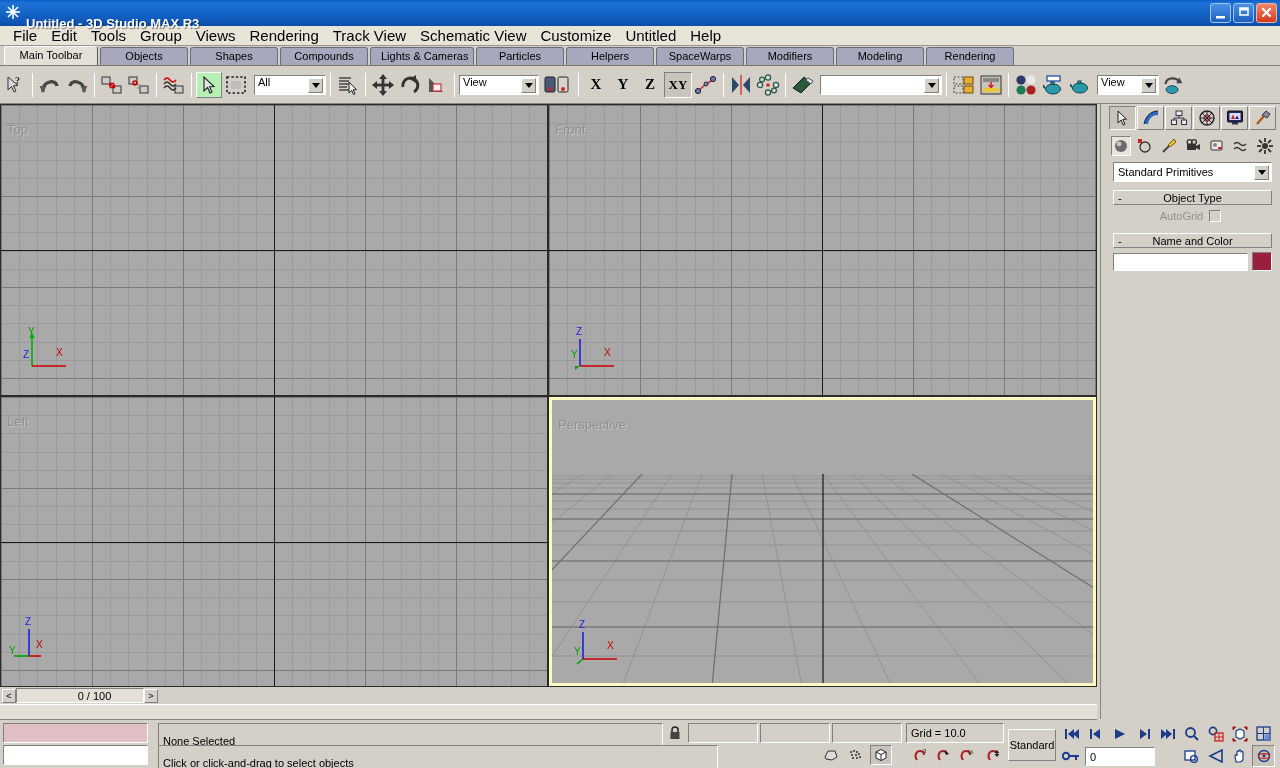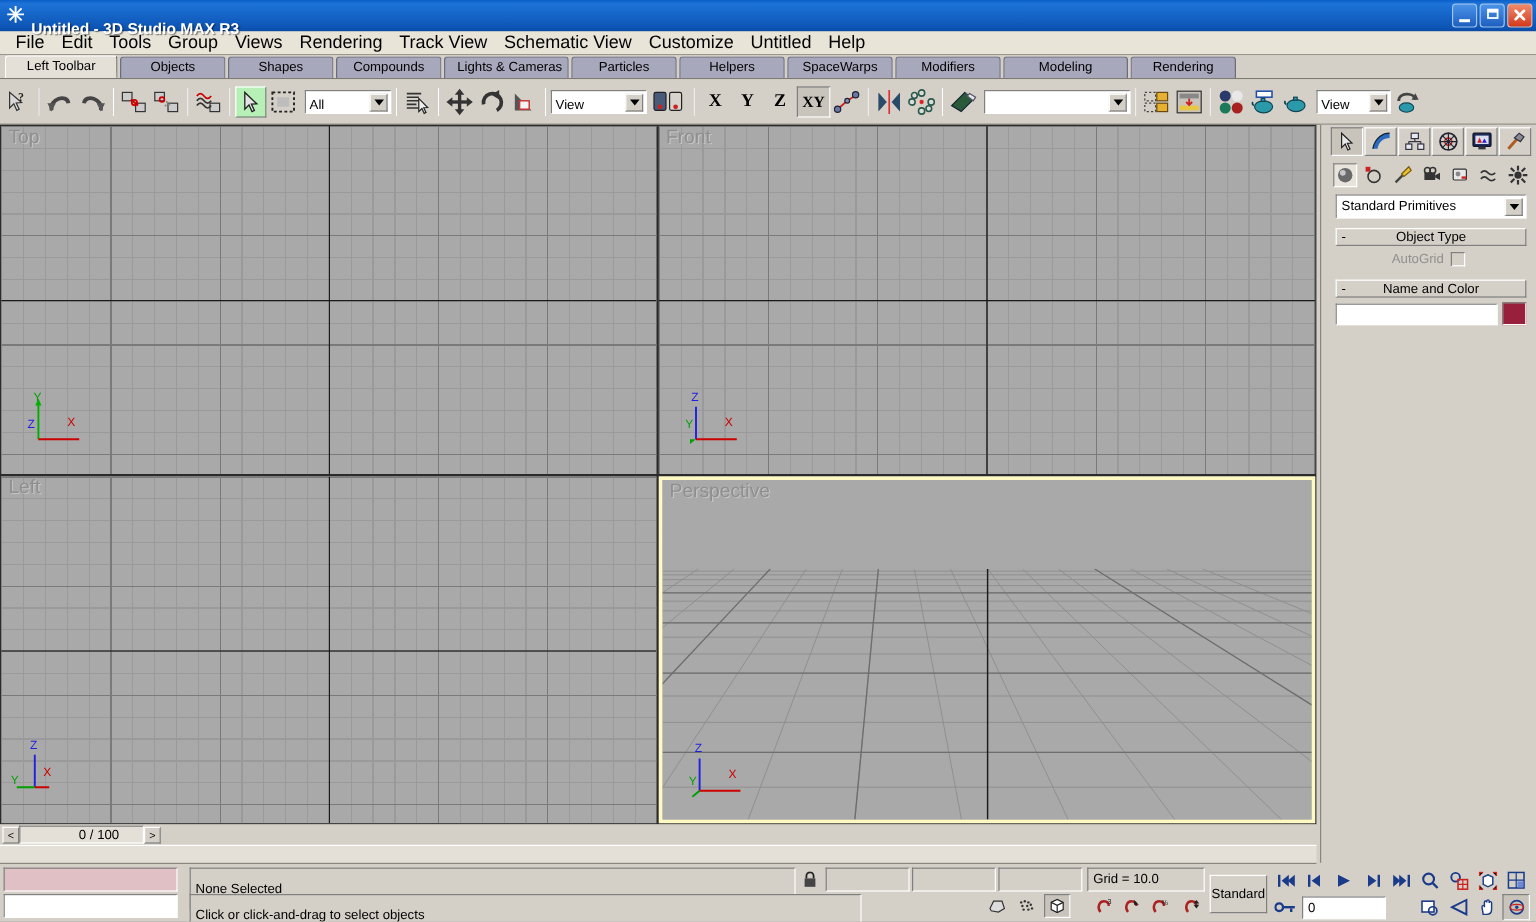--- a/index.html
+++ b/index.html
@@ -108,21 +108,21 @@
     border: 1px solid;
     border-color: #808080 #ffffff #ffffff #808080;
   }
   .tbtn svg { display: block; }
   .tsep { width: 1px; height: 24px; background: #9a968c; margin: 0 3px;
           border-right: 1px solid #fff; }
   .tcombo {
     height: 20px; background: #fff;
     border: 1px solid;
     border-color: #808080 #ffffff #ffffff #808080;
-    display: flex; align-items: flex-end;
+    display: flex; align-items: flex-start;
     font-size: 11px; padding-left: 3px;
     position: relative;
   }
   .tcombo .arrow {
     position: absolute; right: 2px; top: 2px;
     width: 15px; height: 15px;
     background: #d4d0c8;
     border: 1px solid;
     border-color: #ffffff #808080 #808080 #ffffff;
     display: flex; align-items: center; justify-content: center;
@@ -139,22 +139,22 @@
     left: 0; top: 104px;
     width: 1097px; height: 583px;
     background: #2b2b2b;
   }
   .vp {
     position: absolute;
     background: #a9a9a9;
     overflow: hidden;
   }
   .vp .vp-label {
-    position: absolute; left: 6px; top: 1px;
-    font-size: 16px; color: #8f8f8f;
+    position: absolute; left: 6px; top: 17px;
+    font-size: 13px; color: #8f8f8f;
     text-shadow: 1px 1px 0 #c4c4c4;
     z-index: 5;
   }
   .vp.active { border: 3px solid #fef9c3; }
   .grid-fine, .grid-major {
     position: absolute; inset: 0;
   }
   .axis-h, .axis-v { position: absolute; background: #1a1a1a; }
   .axis-h { height: 1px; left: 0; right: 0; }
   .axis-v { width: 1px; top: 0; bottom: 0; }
@@ -269,21 +269,21 @@
   #timeslider-row {
     position: absolute; left: 0; top: 687px; width: 1097px; height: 17px;
     background: #d4d0c8; display: flex; align-items: center; padding-left: 2px;
   }
   .ts-arrow {
     width: 14px; height: 14px; background: #d4d0c8;
     border: 1px solid; border-color: #ffffff #808080 #808080 #ffffff;
     font-size: 9px; display: flex; align-items: center; justify-content: center;
   }
   .ts-field {
-    width: 104px; height: 15px; background: #e4e0d8;
+    width: 128px; height: 15px; background: #e4e0d8;
     border: 1px solid; border-color: #808080 #ffffff #ffffff #808080;
     font-size: 11px; display: flex; align-items: center; justify-content: center; padding-left: 29px;
   }
   #trackbar {
     position: absolute; left: 0; top: 704px; width: 1097px; height: 16px;
     background: #e4e0d8;
     border-top: 1px solid #fff; border-bottom: 1px solid #8a867e;
   }
   #statusarea {
     position: absolute; left: 0; top: 721px; width: 1280px; height: 47px;
@@ -358,30 +358,30 @@
   <div class="menu-item">Views</div>
   <div class="menu-item">Rendering</div>
   <div class="menu-item">Track View</div>
   <div class="menu-item">Schematic View</div>
   <div class="menu-item">Customize</div>
   <div class="menu-item">Untitled</div>
   <div class="menu-item">Help</div>
 </div>
 
 <div id="tabbar">
-  <div class="tab active" style="width:94px">Left Toolbar</div>
+  <div class="tab active" style="width:94px">Main Toolbar</div>
   <div class="tab" style="width:88px">Objects</div>
   <div class="tab" style="width:88px">Shapes</div>
   <div class="tab" style="width:88px">Compounds</div>
   <div class="tab" style="width:104px">Lights &amp; Cameras</div>
   <div class="tab" style="width:88px">Particles</div>
   <div class="tab" style="width:88px">Helpers</div>
   <div class="tab" style="width:88px">SpaceWarps</div>
   <div class="tab" style="width:88px">Modifiers</div>
-  <div class="tab" style="width:104px">Modeling</div>
+  <div class="tab" style="width:88px">Modeling</div>
   <div class="tab" style="width:88px">Rendering</div>
 </div>
 
 <div id="toolbar">
 
   <div class="tbtn">
     <svg width="22" height="22" viewBox="0 0 22 22">
       <path d="M4 3 L4 16 L7.5 12.5 L10 18 L12 17 L9.5 11.8 L14 11.5 Z" fill="#d8d8d8" stroke="#333" stroke-width="1"></path>
       <text x="11" y="10" font-size="10" font-family="Liberation Serif, serif" font-weight="bold" fill="#222">?</text>
     </svg>

